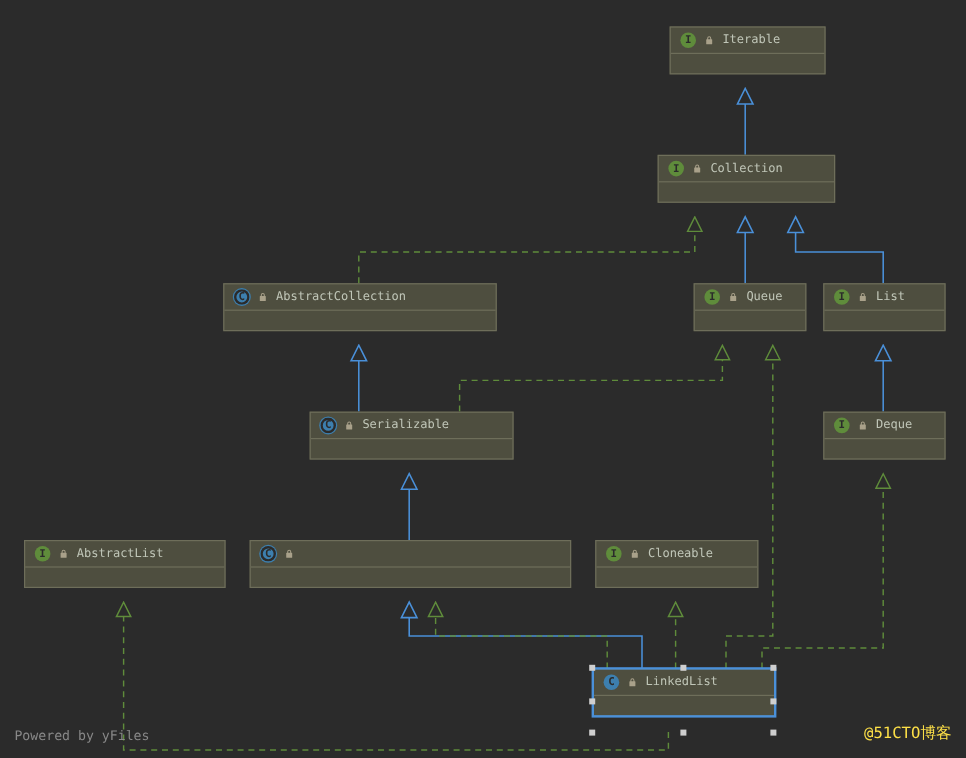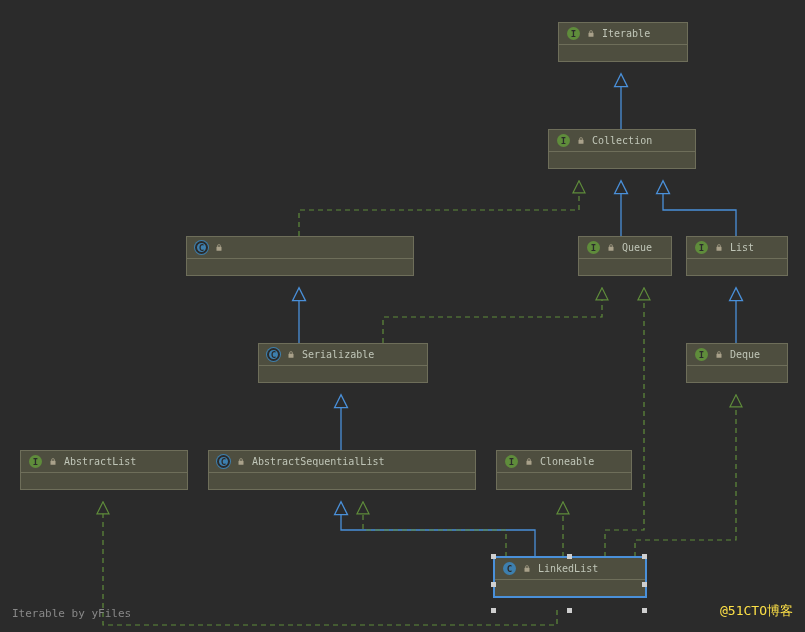--- a/index.html
+++ b/index.html
@@ -70,20 +70,21 @@
           <span class="name">Collection</span>
         </div>
         <div class="body"></div>
       </div>
       <div class="node" style="left: 186px; top: 236px; width: 226px;">
         <div class="hdr">
           <span class="ico ac">C</span>
           <svg class="lock" width="10" height="11" viewBox="0 0 12 12">
             <path d="M4 5V4a2 2 0 1 1 4 0v1h.5A.5.5 0 0 1 9 5.5v4a.5.5 0 0 1-.5.5h-5a.5.5 0 0 1-.5-.5v-4A.5.5 0 0 1 3.5 5H4zm1 0h2V4a1 1 0 1 0-2 0v1z" fill="#a9a18a"></path>
           </svg>
+          <span class="name">AbstractCollection</span>
         </div>
         <div class="body"></div>
       </div>
       <div class="node" style="left: 578px; top: 236px; width: 92px;">
         <div class="hdr">
           <span class="ico i">I</span>
           <svg class="lock" width="10" height="11" viewBox="0 0 12 12">
             <path d="M4 5V4a2 2 0 1 1 4 0v1h.5A.5.5 0 0 1 9 5.5v4a.5.5 0 0 1-.5.5h-5a.5.5 0 0 1-.5-.5v-4A.5.5 0 0 1 3.5 5H4zm1 0h2V4a1 1 0 1 0-2 0v1z" fill="#a9a18a"></path>
           </svg>
           <span class="name">Queue</span>
@@ -129,21 +130,20 @@
           <span class="name">AbstractList</span>
         </div>
         <div class="body"></div>
       </div>
       <div class="node" style="left: 208px; top: 450px; width: 266px;">
         <div class="hdr">
           <span class="ico ac">C</span>
           <svg class="lock" width="10" height="11" viewBox="0 0 12 12">
             <path d="M4 5V4a2 2 0 1 1 4 0v1h.5A.5.5 0 0 1 9 5.5v4a.5.5 0 0 1-.5.5h-5a.5.5 0 0 1-.5-.5v-4A.5.5 0 0 1 3.5 5H4zm1 0h2V4a1 1 0 1 0-2 0v1z" fill="#a9a18a"></path>
           </svg>
-          <span class="name">AbstractSequentialList</span>
         </div>
         <div class="body"></div>
       </div>
       <div class="node" style="left: 496px; top: 450px; width: 134px;">
         <div class="hdr">
           <span class="ico i">I</span>
           <svg class="lock" width="10" height="11" viewBox="0 0 12 12">
             <path d="M4 5V4a2 2 0 1 1 4 0v1h.5A.5.5 0 0 1 9 5.5v4a.5.5 0 0 1-.5.5h-5a.5.5 0 0 1-.5-.5v-4A.5.5 0 0 1 3.5 5H4zm1 0h2V4a1 1 0 1 0-2 0v1z" fill="#a9a18a"></path>
           </svg>
           <span class="name">Cloneable</span>
@@ -163,16 +163,16 @@
       <div class="handle" style="left: 491px; top: 554px;"></div>
       <div class="handle" style="left: 567px; top: 554px;"></div>
       <div class="handle" style="left: 642px; top: 554px;"></div>
       <div class="handle" style="left: 491px; top: 581.5px;"></div>
       <div class="handle" style="left: 642px; top: 581.5px;"></div>
       <div class="handle" style="left: 491px; top: 608px;"></div>
       <div class="handle" style="left: 567px; top: 608px;"></div>
       <div class="handle" style="left: 642px; top: 608px;"></div>
     </div>
 
-<div class="footer-l">Iterable by yFiles</div>
+<div class="footer-l">Powered by yFiles</div>
 <div class="footer-r">@51CTO博客</div>
 
 </div>
 
 </body></html>

